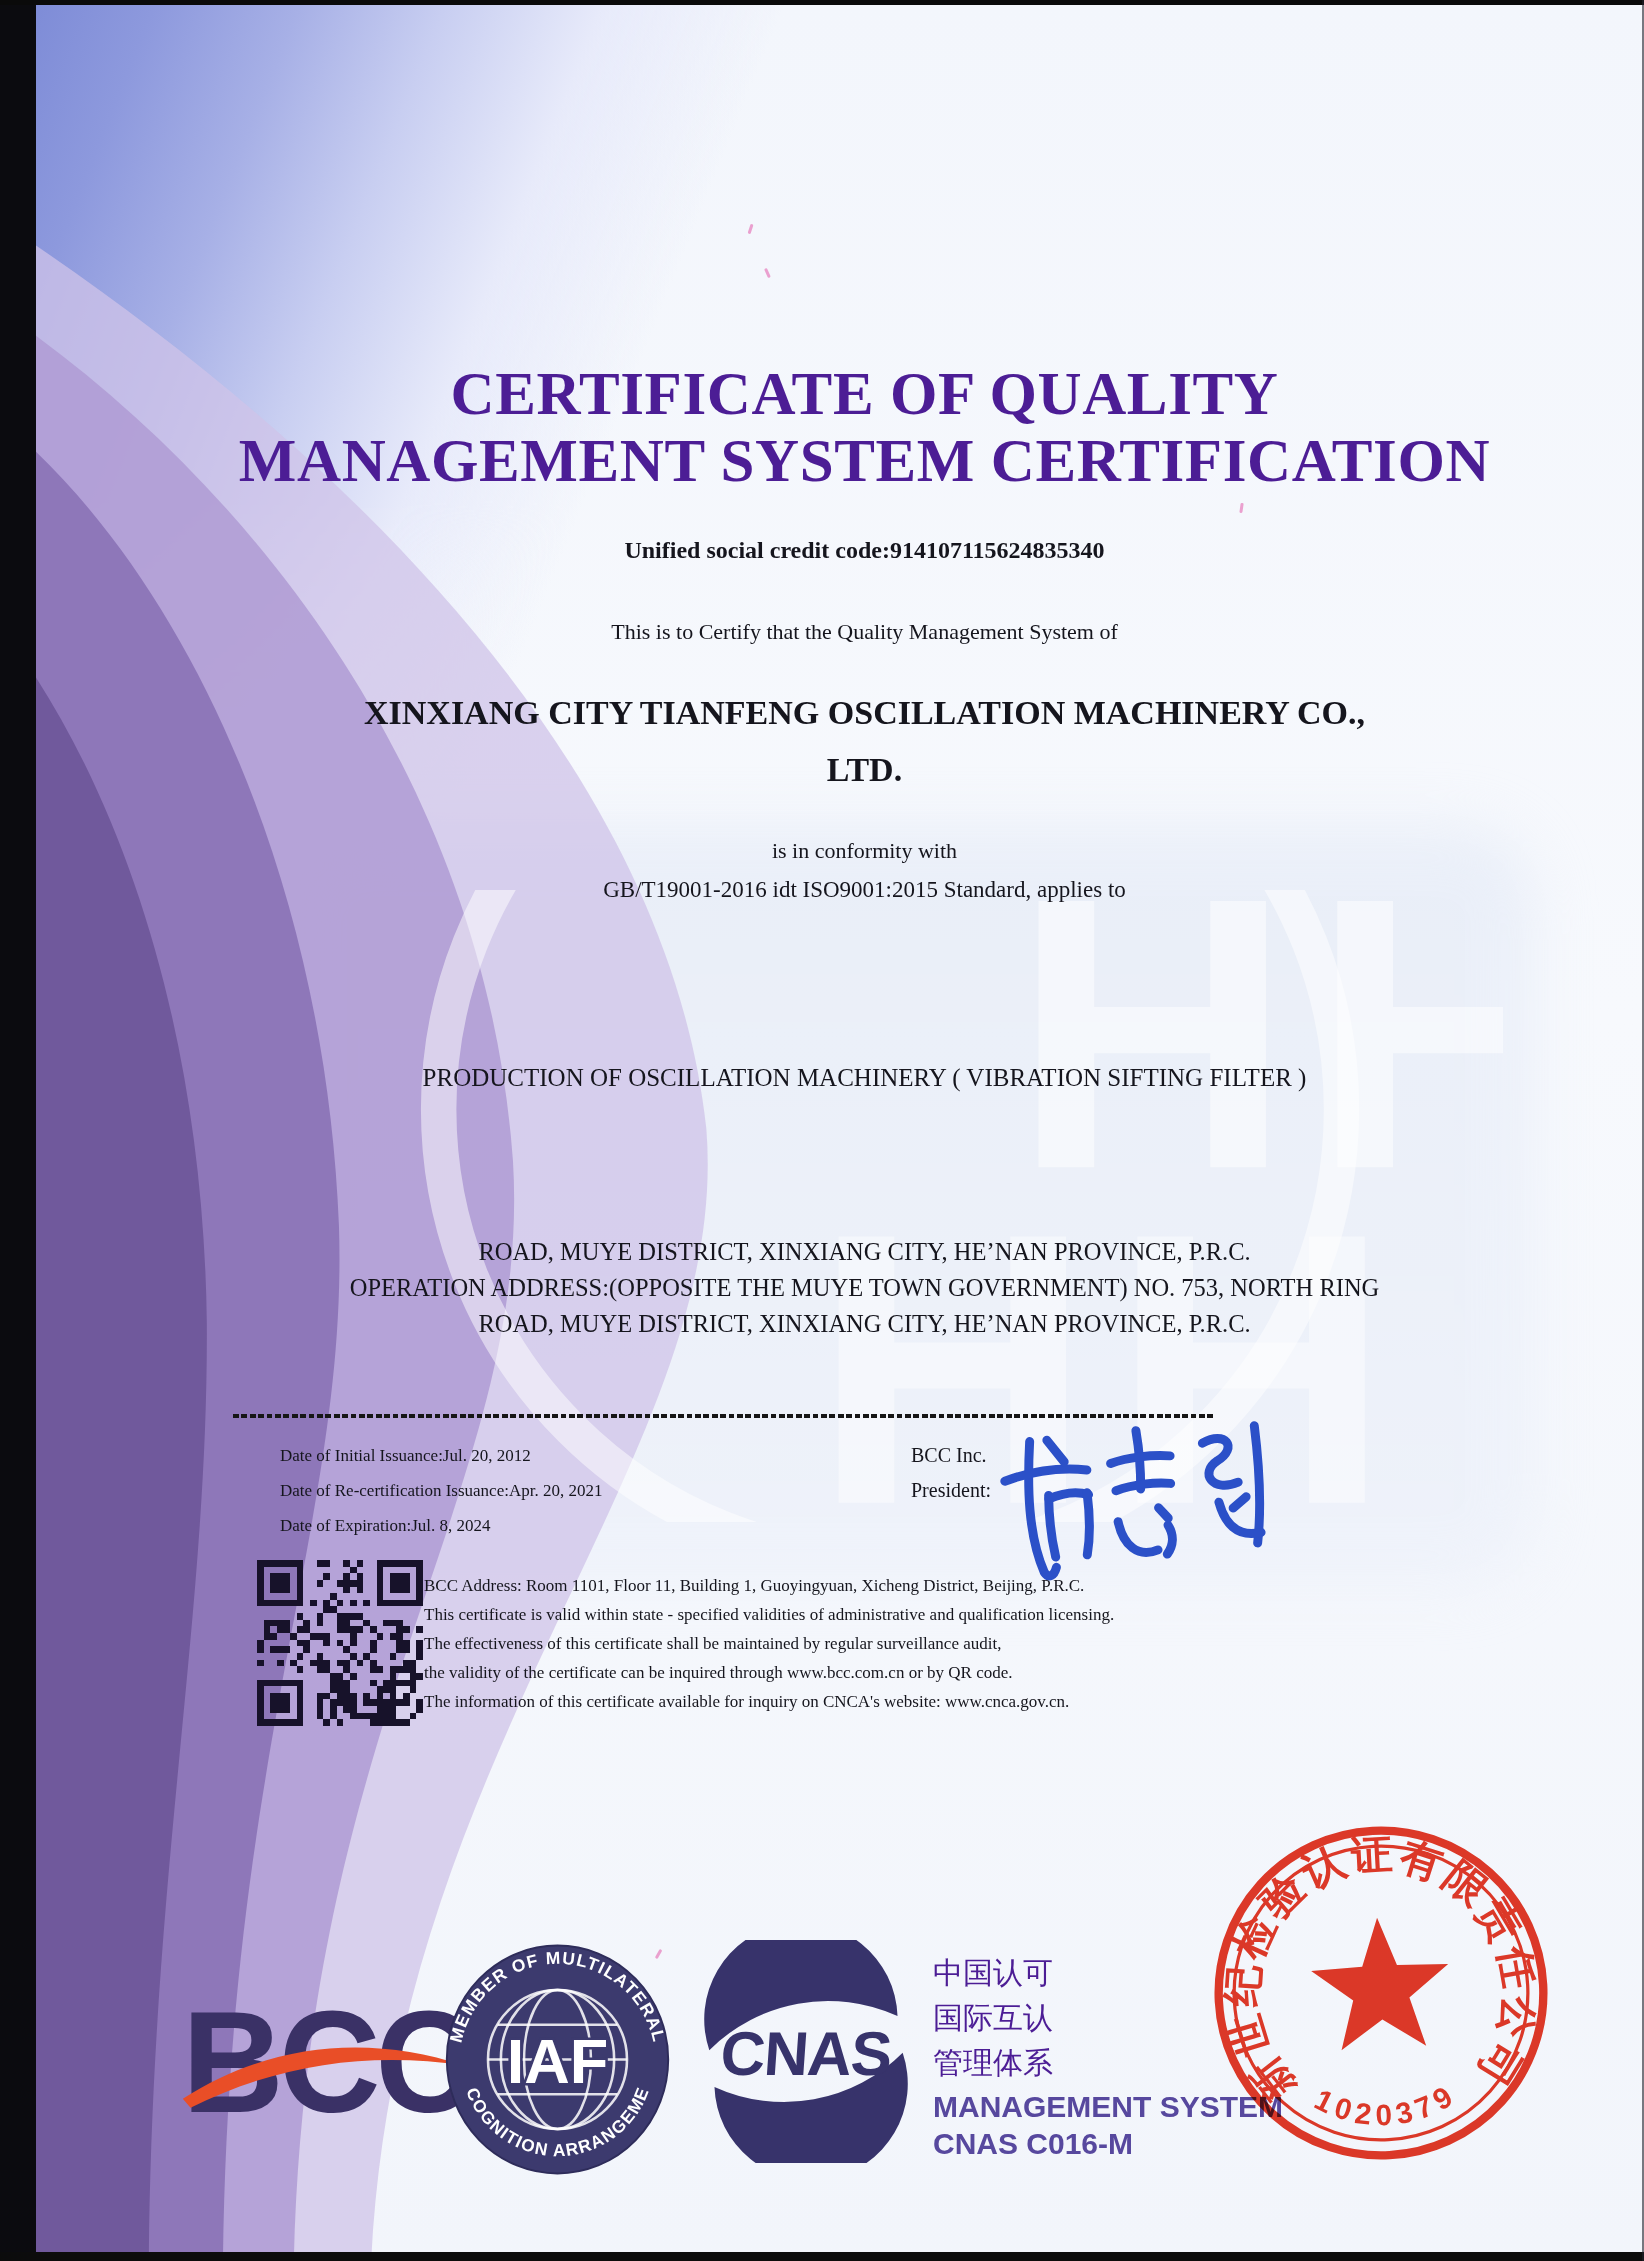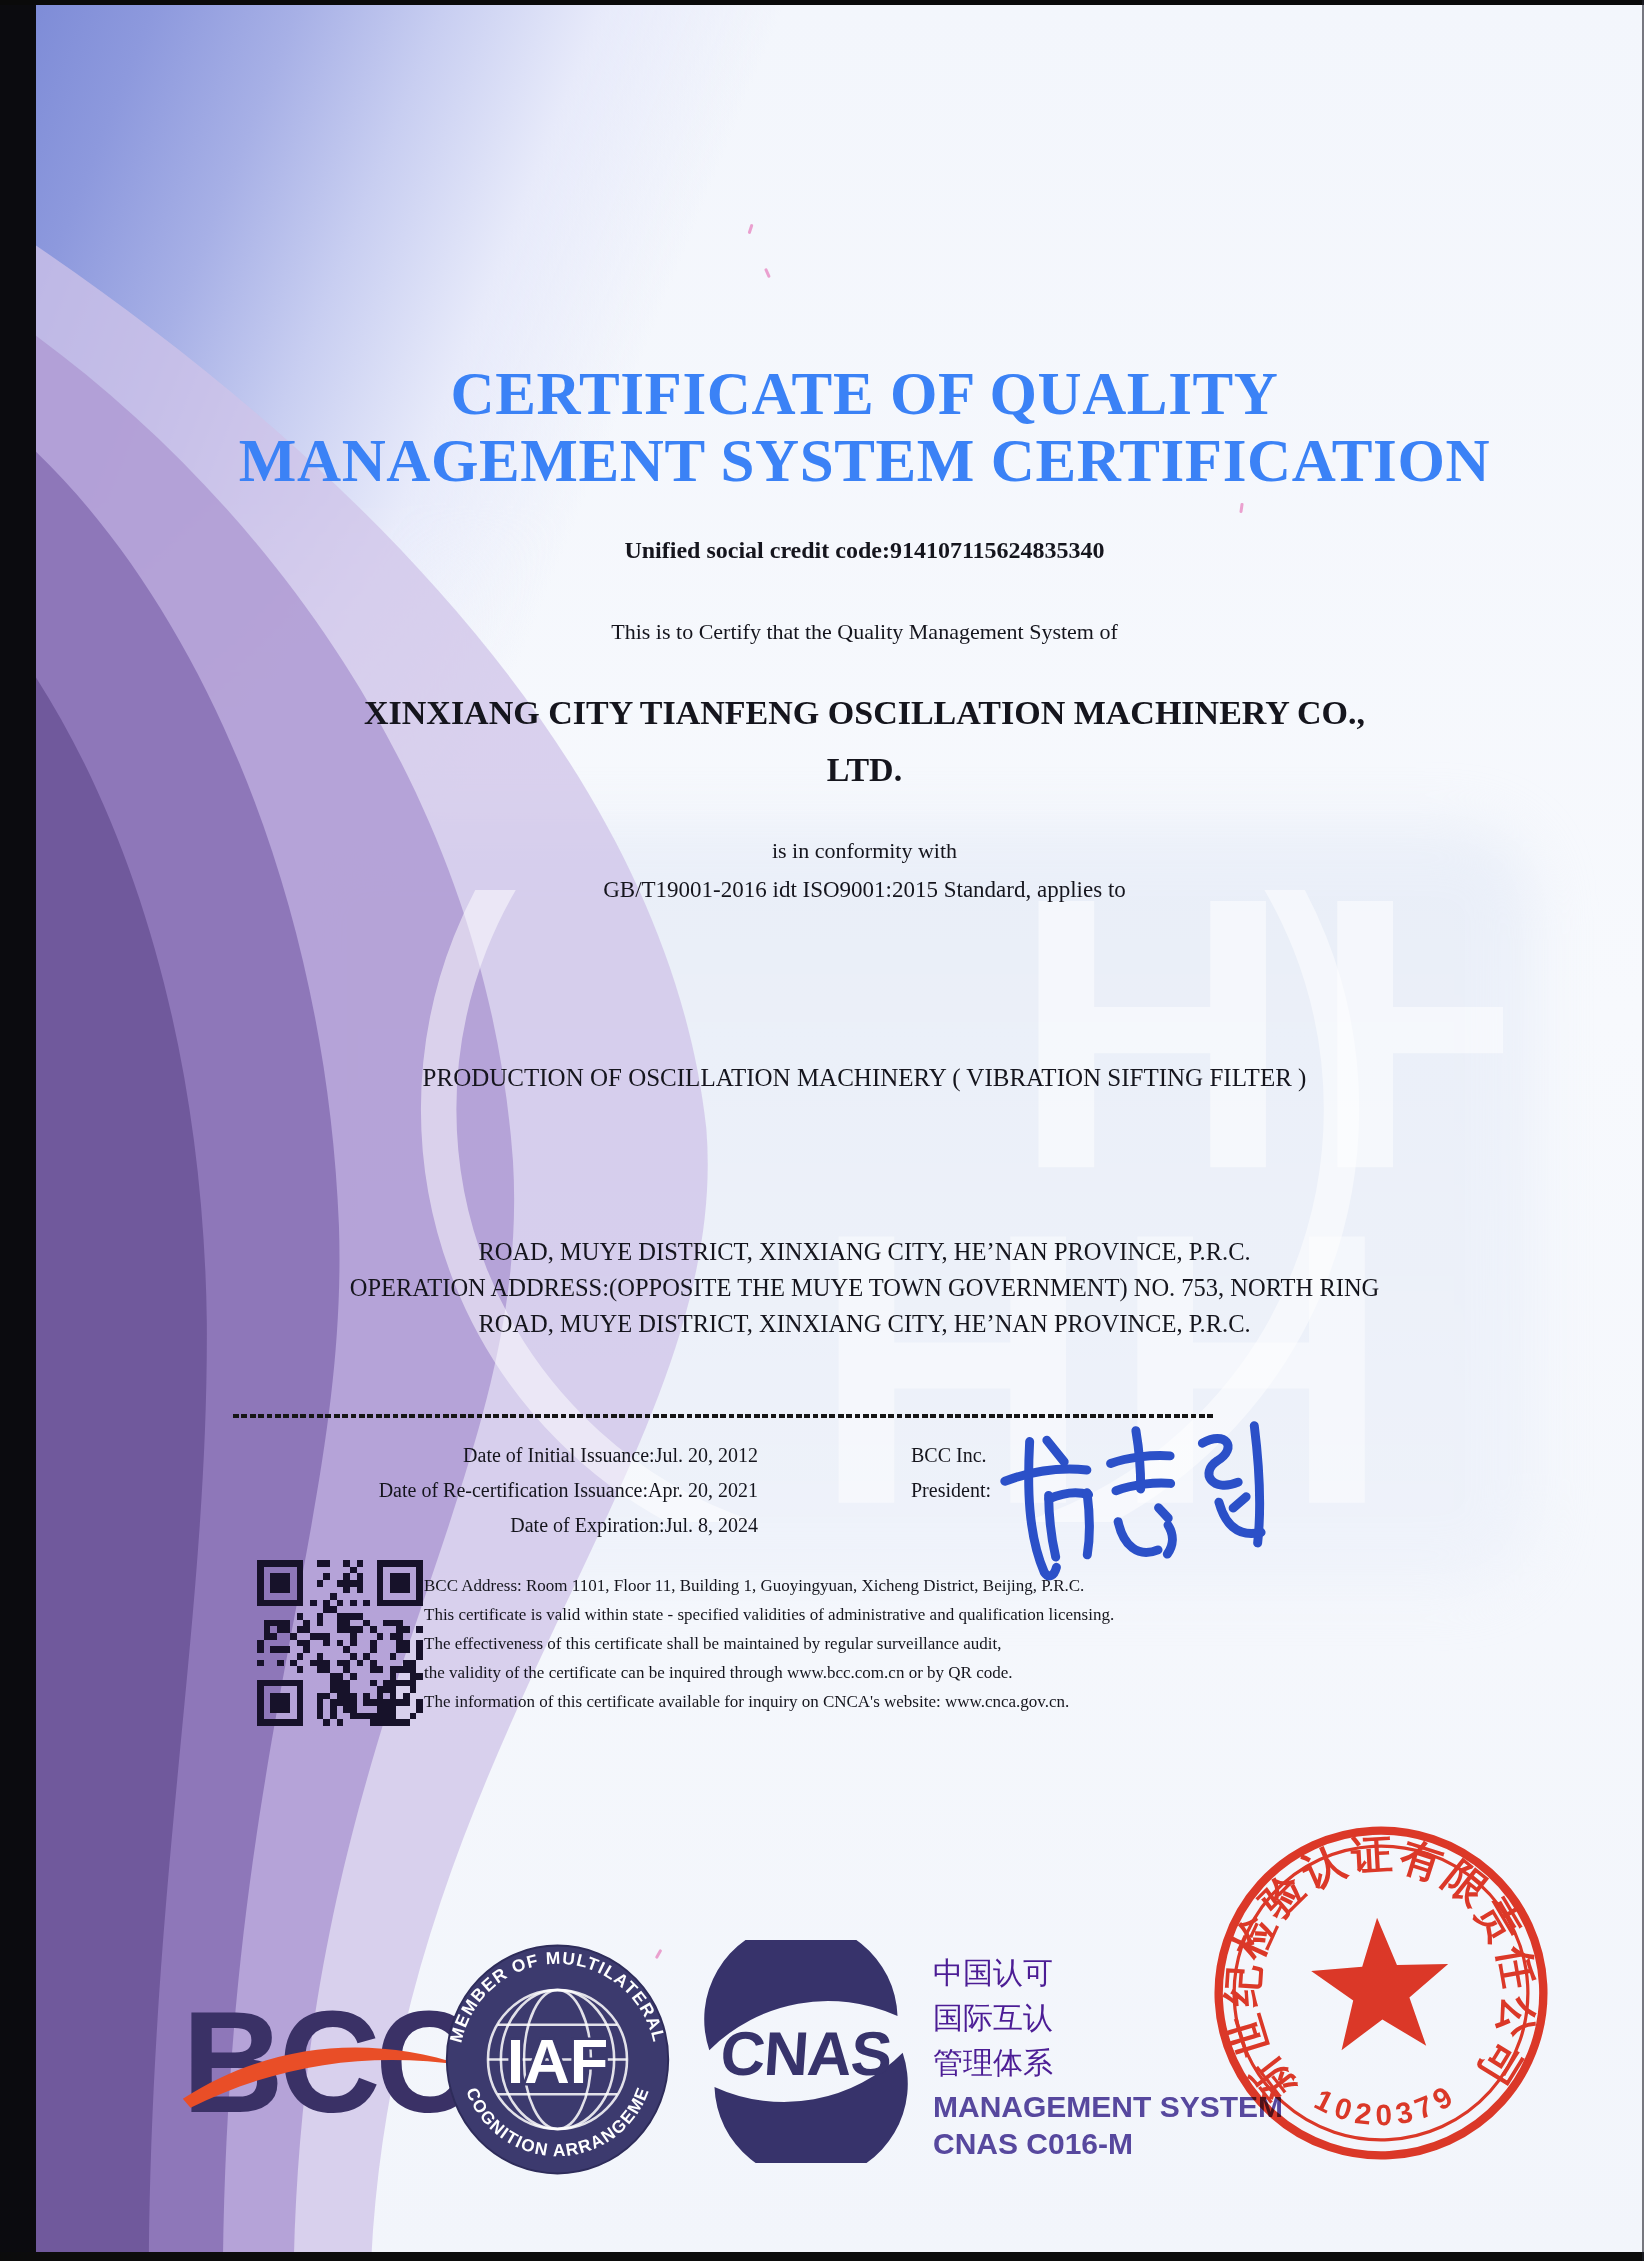--- a/index.html
+++ b/index.html
@@ -19,31 +19,31 @@
     left:36px;top:0;width:806px;height:1000px;
     background:linear-gradient(112deg,#7e8cd7 0%,#8d99dd 10%,#a7b0e6 22%,#c8cef1 34%,#e7eafa 47%,rgba(252,252,255,0) 62%);
     -webkit-mask:linear-gradient(to bottom,#000 50%,transparent 96%);
             mask:linear-gradient(to bottom,#000 50%,transparent 96%);
   }
   .bg-tint{left:277px;top:826px;width:1258px;height:761px;
     background:linear-gradient(#dde5f4,#e9eef9);opacity:.5;filter:blur(29px);border-radius:77px;}
   svg text{font-family:"Liberation Sans",sans-serif;}
   
   .col{left:84px;width:1561px;text-align:center;}
-  .title{top:360px;font-size:61px;font-weight:bold;line-height:67px;letter-spacing:0.6px;color:#3b82f6;}
+  .title{top:360px;font-size:61px;font-weight:bold;line-height:67px;letter-spacing:0.6px;color:#4c1d95;}
   .certno{top:534px;font-size:24px;font-weight:bold;line-height:33px;}
   .certify{top:619px;font-size:22px;}
   .company{top:684px;font-size:34px;font-weight:bold;line-height:57px;}
   .conformity{top:838px;font-size:22px;}
   .standard{top:877px;font-size:23px;}
   .scope{top:1064px;font-size:25px;text-align:center;}
   .addresses{top:1234px;font-size:24.5px;line-height:36px;}
   .rule{left:233px;top:1414px;width:982px;height:3.9px;
     background:repeating-linear-gradient(90deg,#161616 0 5.8px,transparent 5.8px 8.4px);}
-  .dates{left:268px;top:1438px;width:490px;text-align:right;font-size:20px;line-height:35px;}
+  .dates{left:280px;top:1438px;width:490px;text-align:left;font-size:17px;line-height:35px;}
   .issuer{left:911px;top:1438px;font-size:20px;line-height:35px;}
   .fineprint{left:424px;top:1571px;font-size:17px;line-height:29px;white-space:nowrap;}
   .sig-wrap{left:986px;top:1419px;width:303px;height:168px;transform:rotate(-4deg);}
   .sig-text{left:0;top:0;width:303px;font-size:97px;color:rgba(43,80,200,0);}
   #qr-svg{left:257px;top:1560px;width:166px;height:166px;}
   #qr-svg rect{fill:#17122a;}
   
   .bcc-logo{left:182px;top:1988px;width:284px;height:161px;}
   .bcc-text{font-family:"Liberation Sans",sans-serif;font-weight:bold;font-size:141px;
     letter-spacing:-5.2px;color:#3a3166;line-height:148px;transform:scaleY(1.03);}

